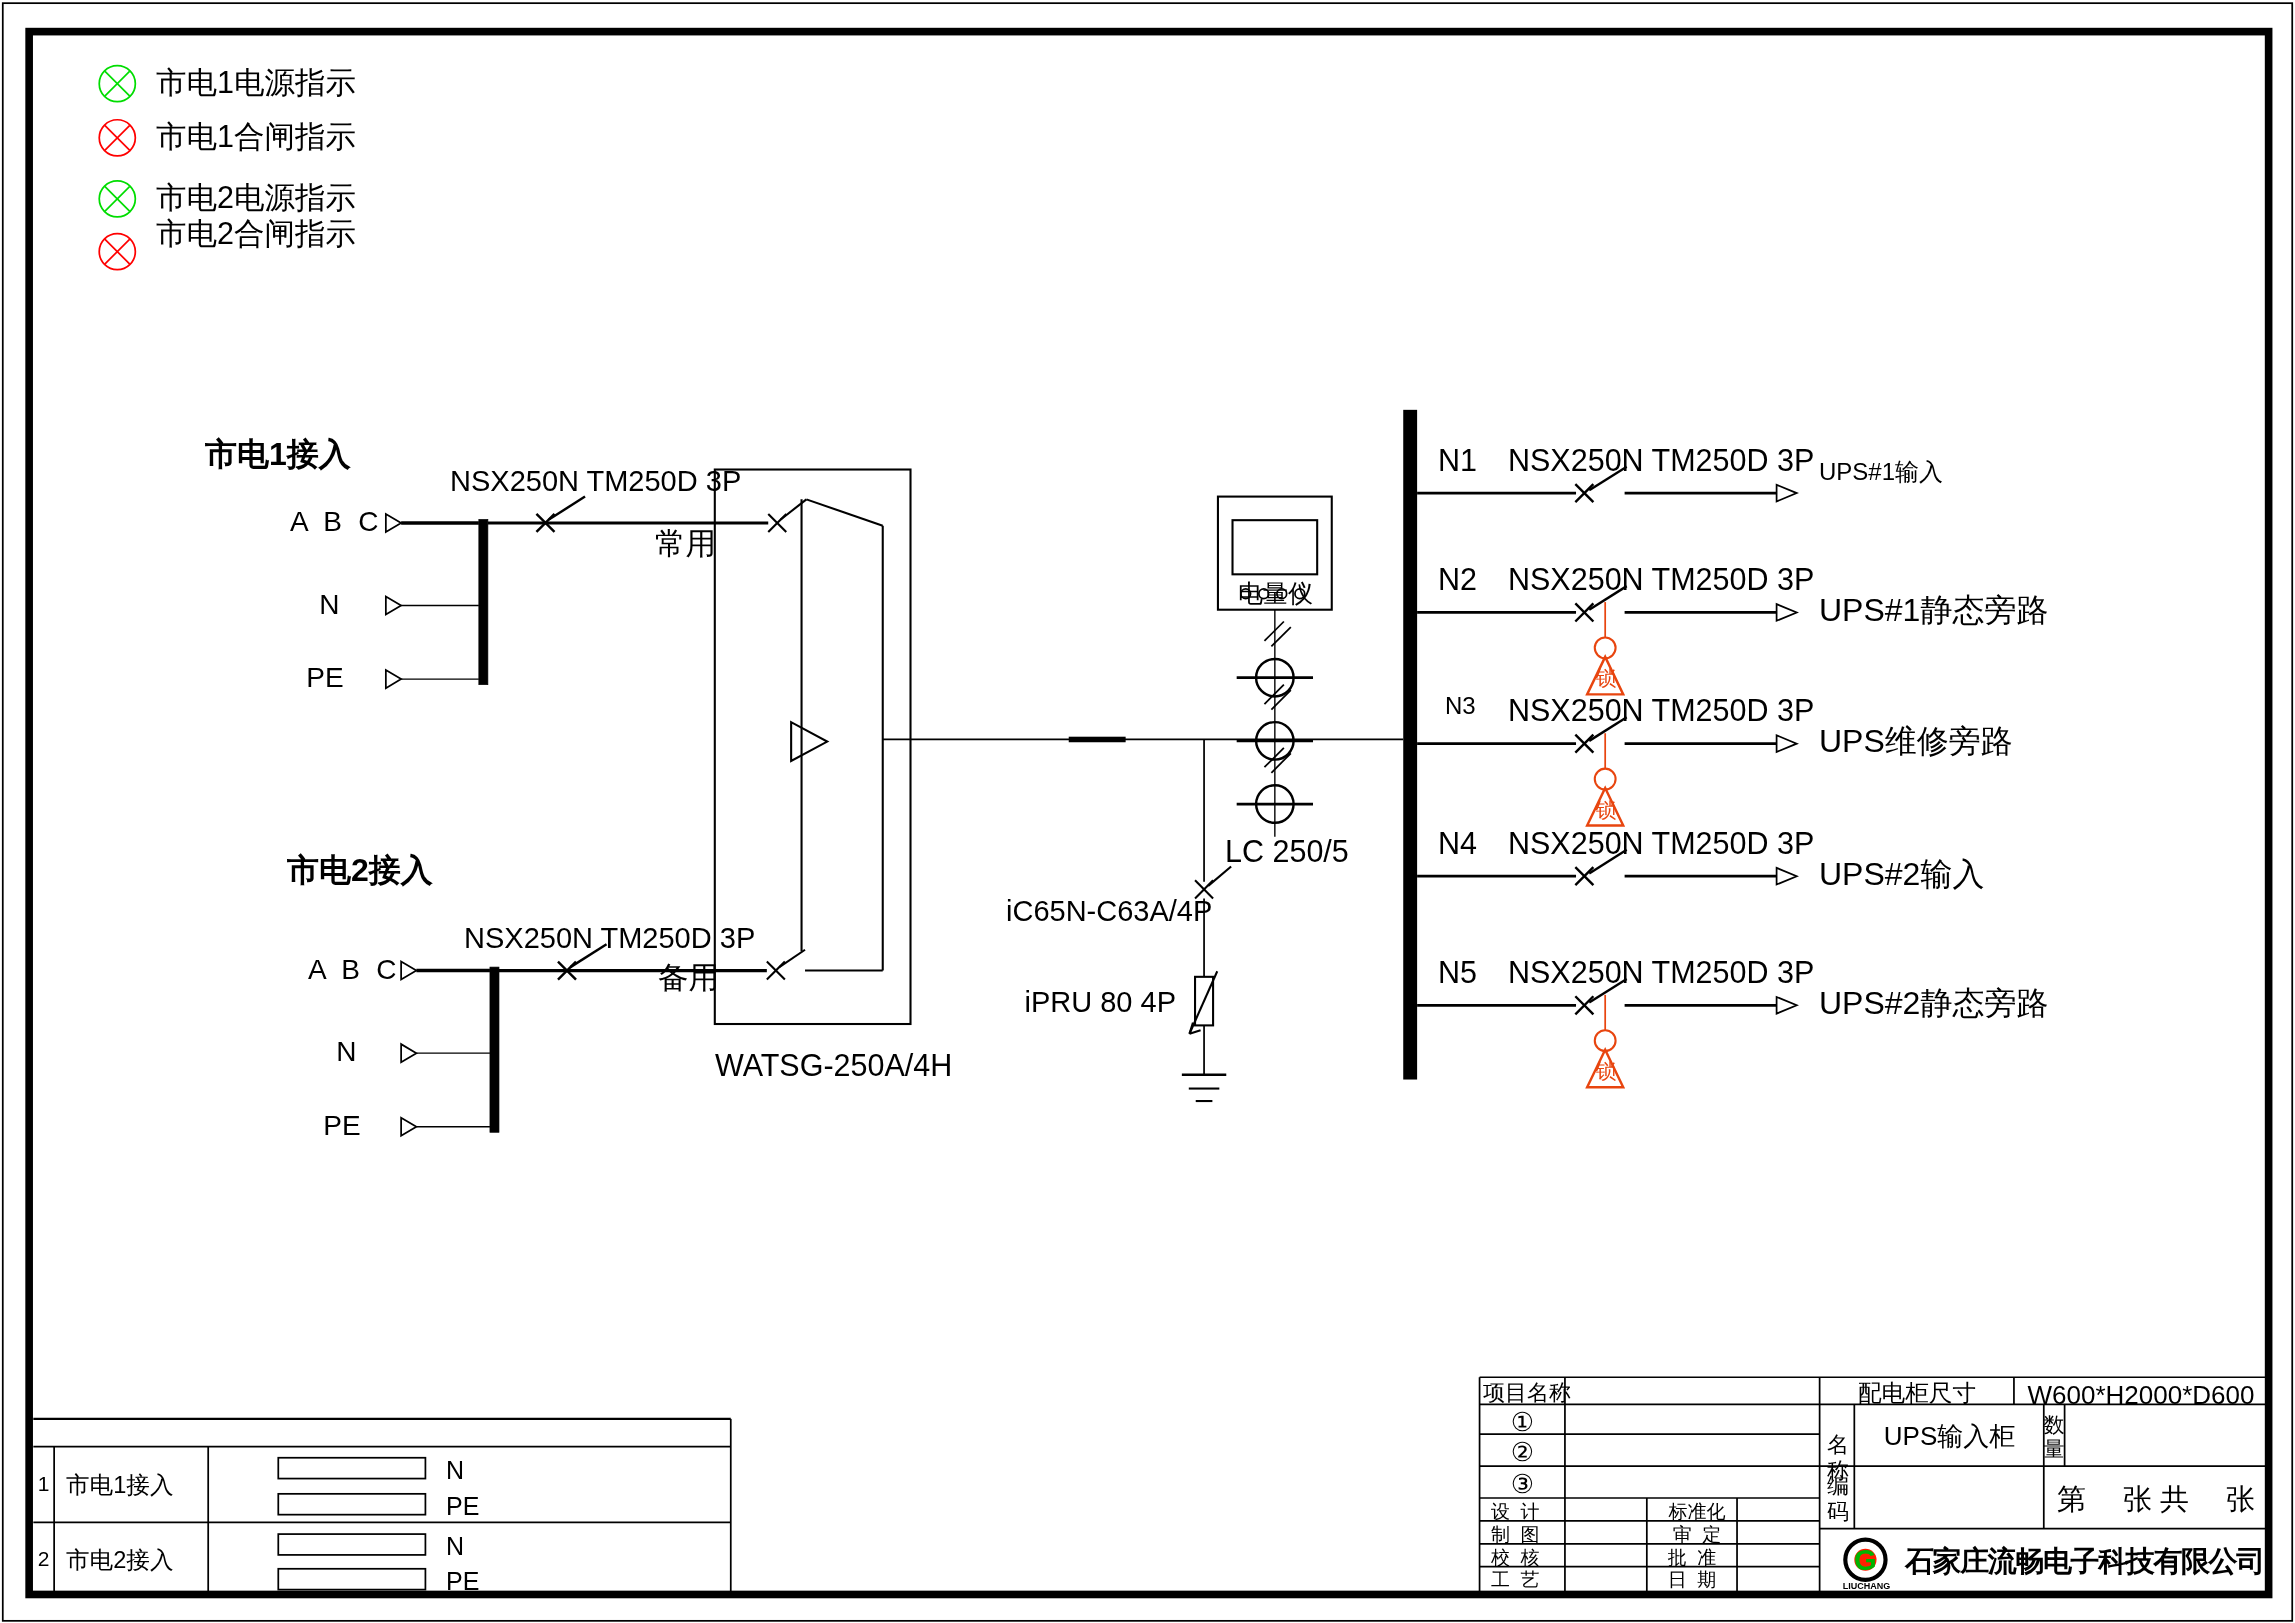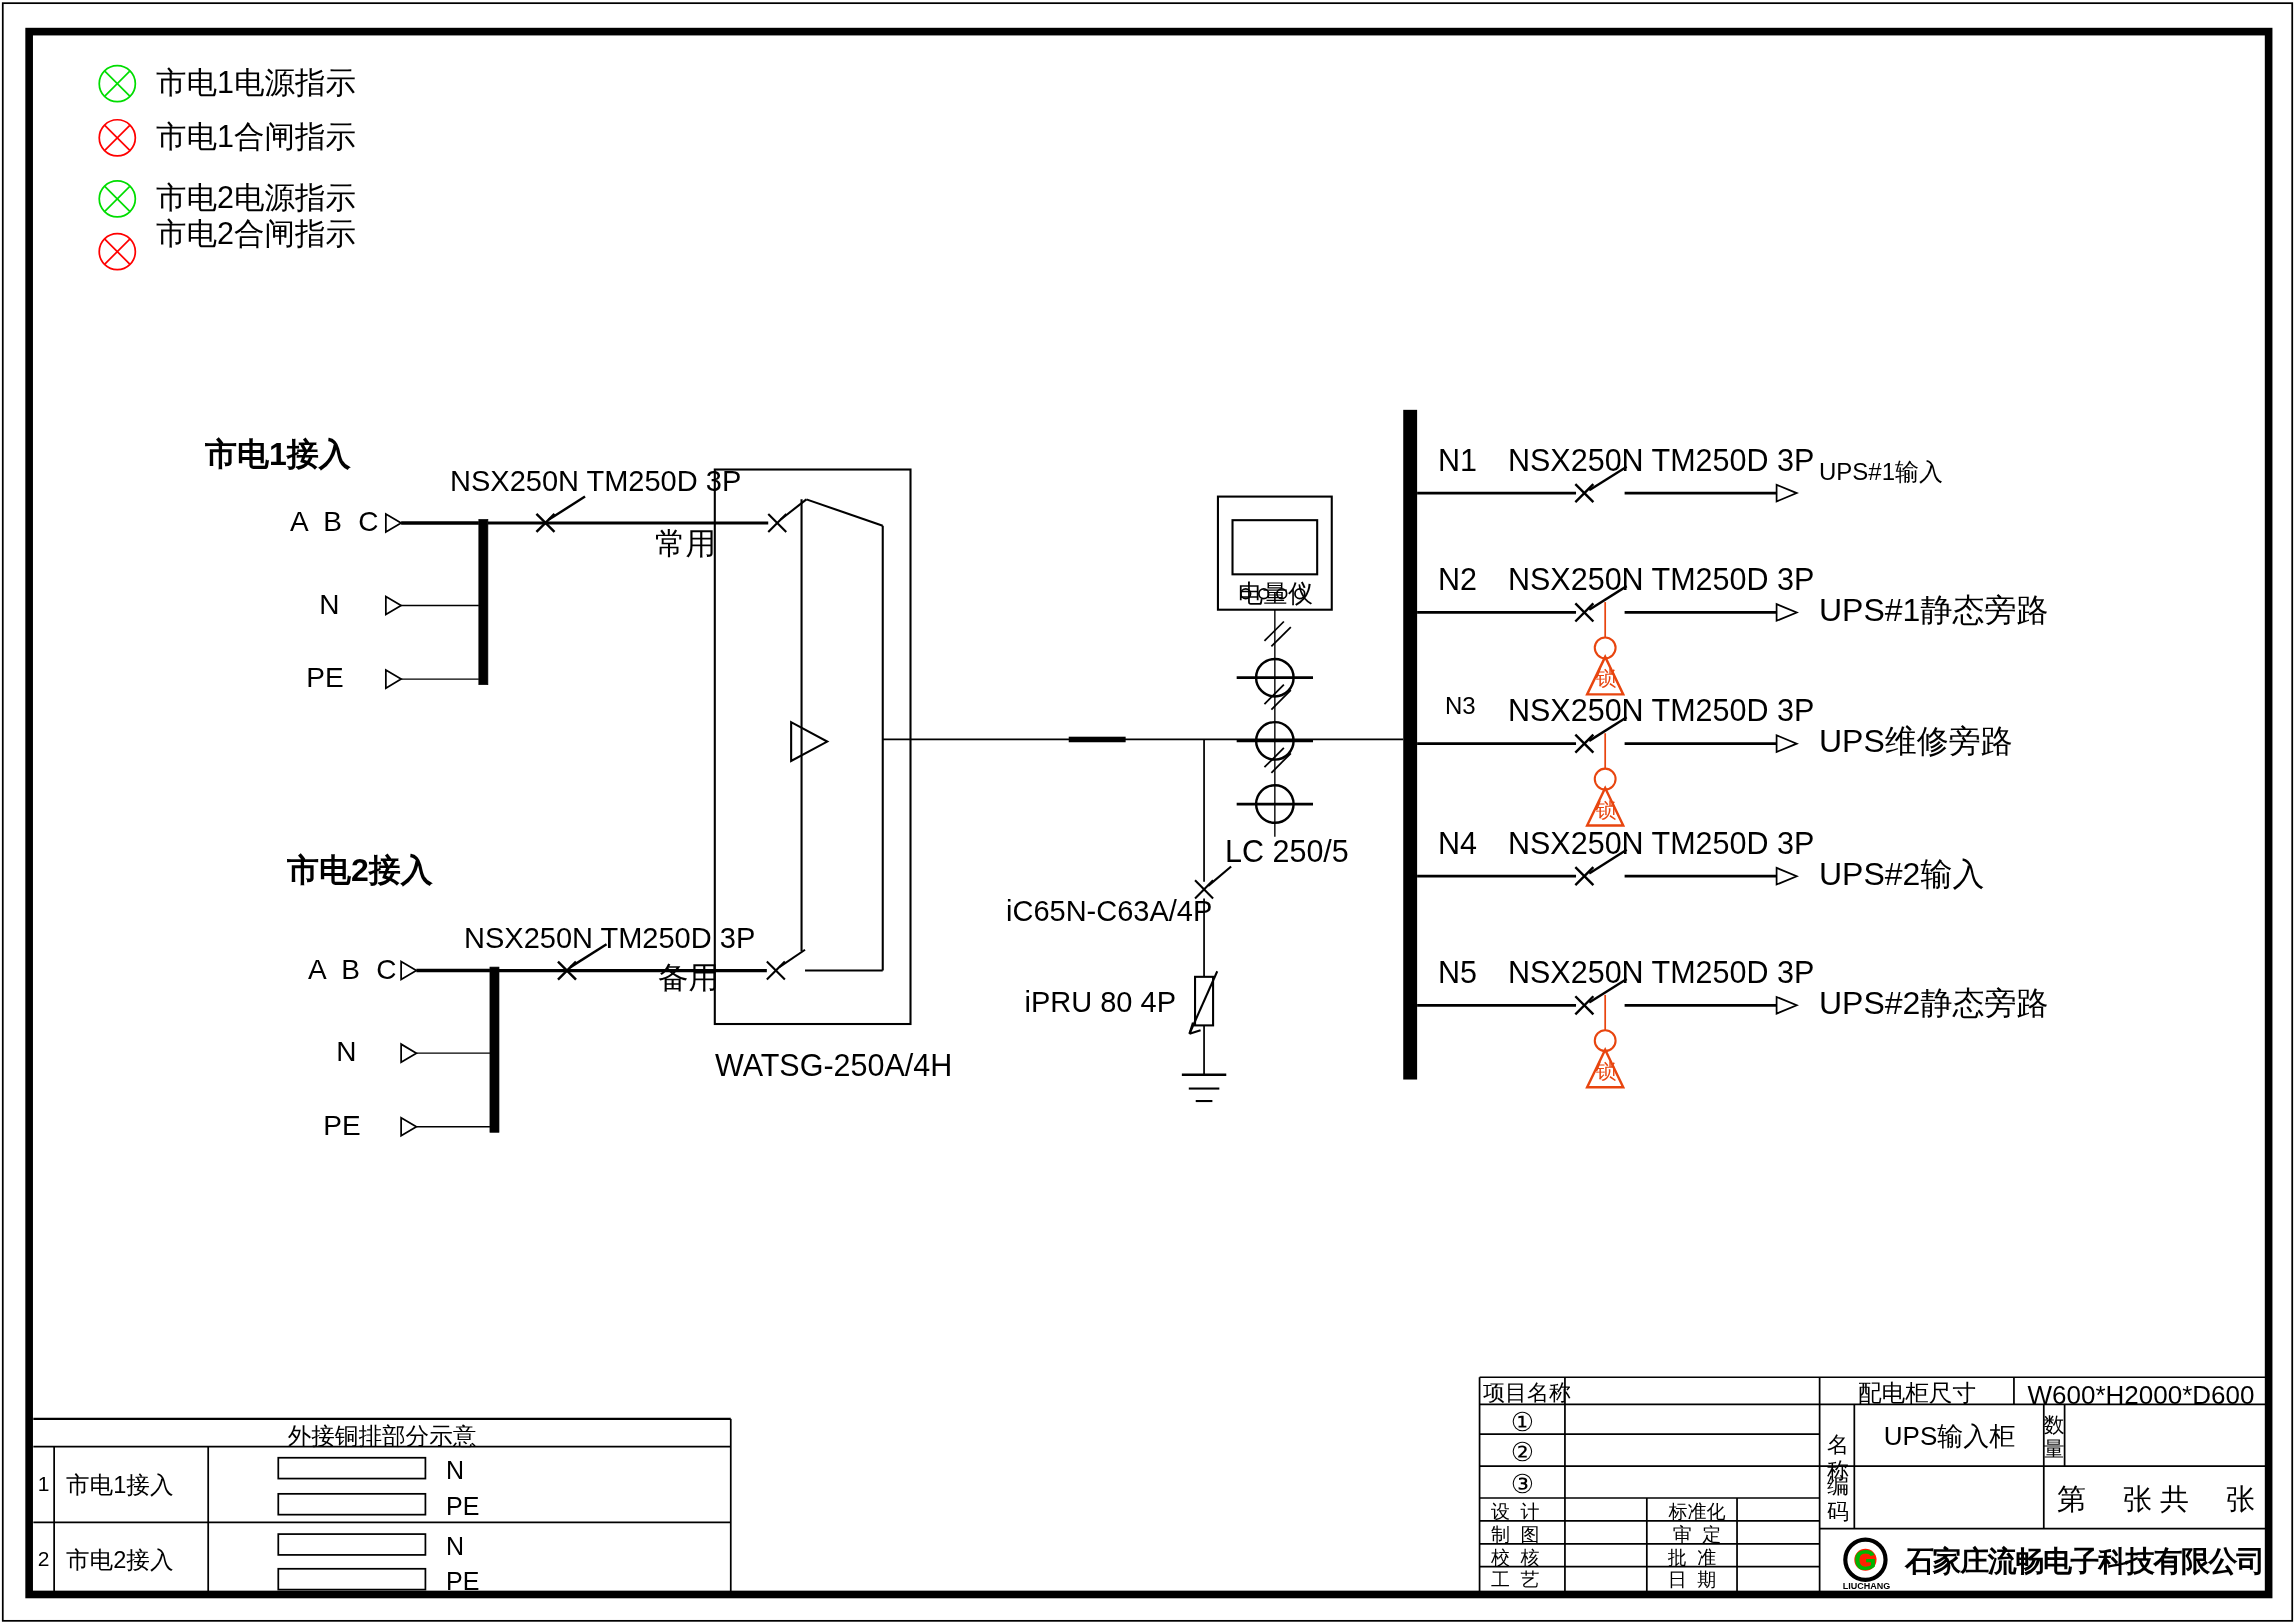--- a/index.html
+++ b/index.html
@@ -298,21 +298,20 @@
 
 <div class="t" style="left:1438px;top:826px;font-size:30.5px;">N4</div>
 <div class="t" style="left:1508px;top:826px;font-size:30.5px;">NSX250N TM250D 3P</div>
 <div class="t" style="left:1819px;top:857px;font-size:32px;">UPS#2输入</div>
 
 <div class="t" style="left:1438px;top:955px;font-size:30.5px;">N5</div>
 <div class="t" style="left:1508px;top:955px;font-size:30.5px;">NSX250N TM250D 3P</div>
 <div class="t" style="left:1819px;top:986px;font-size:32px;">UPS#2静态旁路</div>
 <div class="t ctr red" style="left:1592px;top:1059px;width:28px;font-size:21px;">锁</div>
 
-<div class="t ctr" style="left:33px;top:1423px;width:698px;font-size:23.6px;">外接铜排部分示意</div>
 <div class="t ctr" style="left:33px;top:1472px;width:21px;font-size:21px;">1</div>
 <div class="t ctr" style="left:66px;top:1472px;width:101px;font-size:23.6px;">市电1接入</div>
 <div class="t" style="left:446px;top:1456px;font-size:25px;">N</div>
 <div class="t" style="left:446px;top:1492px;font-size:25px;">PE</div>
 <div class="t ctr" style="left:33px;top:1547px;width:21px;font-size:21px;">2</div>
 <div class="t ctr" style="left:66px;top:1547px;width:101px;font-size:23.6px;">市电2接入</div>
 <div class="t" style="left:446px;top:1532px;font-size:25px;">N</div>
 <div class="t" style="left:446px;top:1567px;font-size:25px;">PE</div>
 
 <div class="t ctr" style="left:1483px;top:1381px;width:83px;font-size:22px;">项目名称</div>

